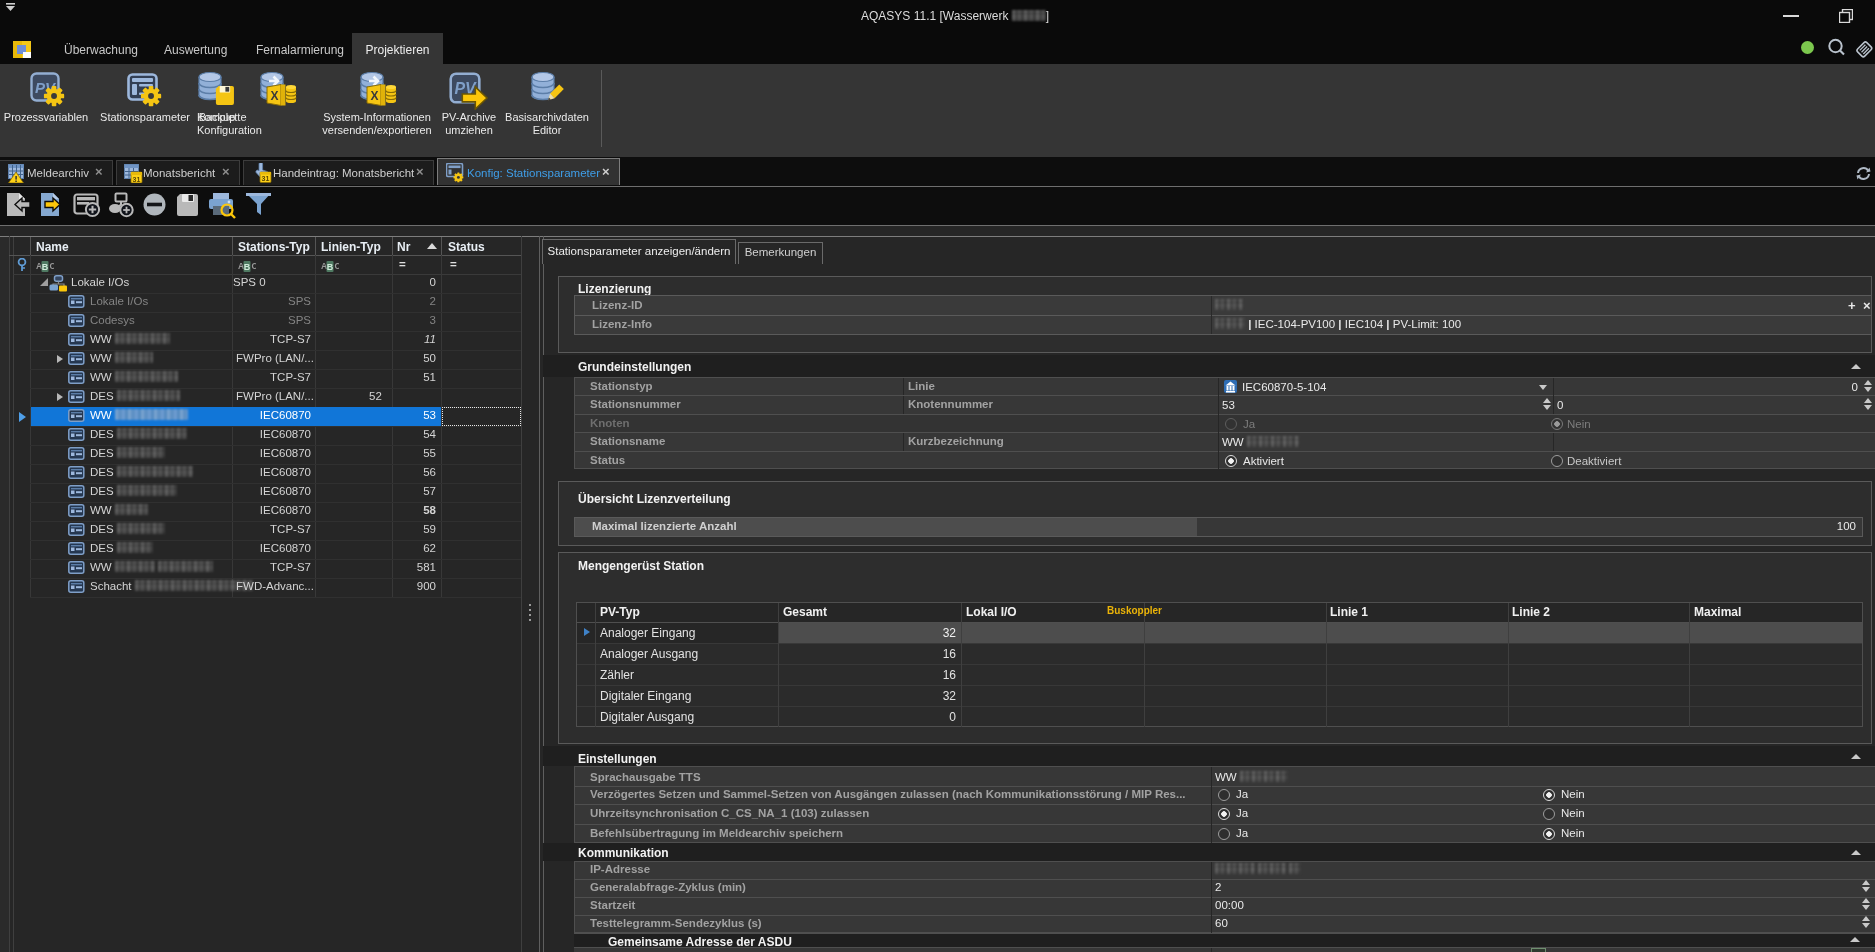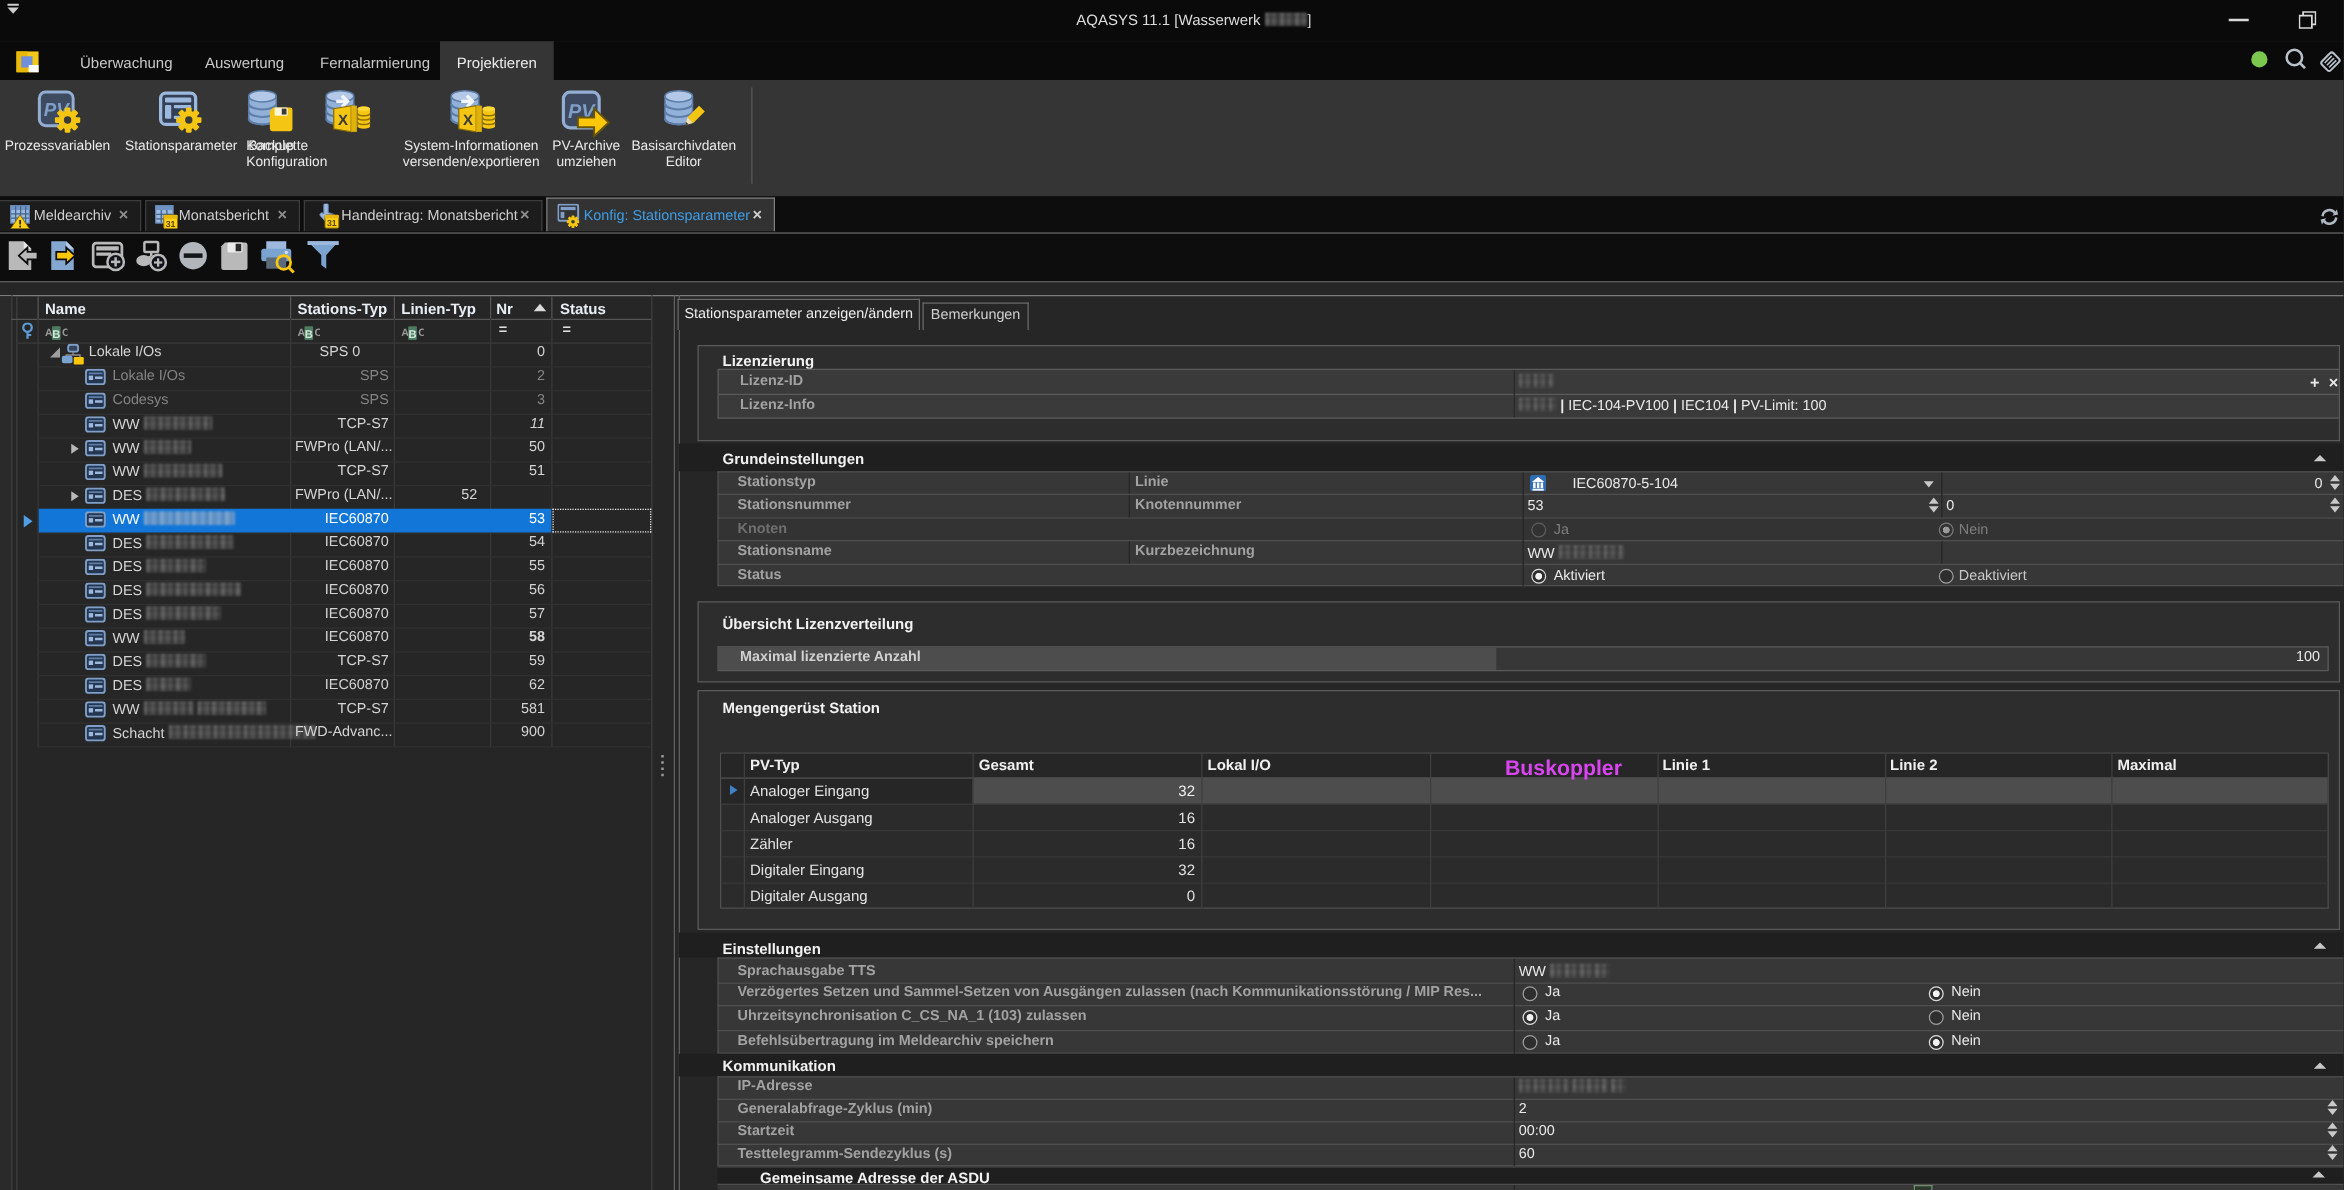--- a/index.html
+++ b/index.html
@@ -434,21 +434,21 @@
 
   <div class="a" style="left:38px;top:281px;width:0;height:0;">
       <svg width="12" height="12" style="position:absolute;top:-4px;">
         <polygon points="10,1 10,9 2,9" fill="#9f9f9f"></polygon>
       </svg>
     </div>
   <div class="a" style="left:49px;top:275px;width:19px;height:17px;"><svg width="19" height="17">
         <use href="#orgico"></use>
       </svg></div>
   <div class="a" style="left:71px;top:276px;color:#d4d4d4;white-space:nowrap;">Lokale I/Os</div>
-  <div class="a" style="left:233px;top:276px;width:78px;text-align:center;color:#d4d4d4;">SPS 0</div>
+  <div class="a" style="left:233px;top:276px;width:78px;text-align:left;color:#d4d4d4;">SPS 0</div>
   <div class="a" style="left:393px;top:276px;width:43px;text-align:right;color:#d4d4d4;">0</div>
   <div class="a" style="left:68px;top:295px;width:17px;height:14px;"><svg width="17" height="14">
         <use href="#statico"></use>
       </svg></div>
   <div class="a" style="left:90px;top:295px;color:#848484;white-space:nowrap;">Lokale I/Os</div>
   <div class="a" style="left:233px;top:295px;width:78px;text-align:right;color:#848484;">SPS</div>
   <div class="a" style="left:393px;top:295px;width:43px;text-align:right;color:#848484;">2</div>
   <div class="a" style="left:68px;top:314px;width:17px;height:14px;"><svg width="17" height="14">
         <use href="#statico"></use>
       </svg></div>
@@ -578,21 +578,21 @@
   <div class="a lbl" style="left:590px;top:380px;">Stationstyp</div>
   <div class="a lbl" style="left:908px;top:380px;">Linie</div>
   <div class="a" style="left:1224px;top:380px;width:13px;height:13px;"><svg width="13" height="13">
         <rect x="0" y="0" width="13" height="13" rx="2" fill="#2e6db4"></rect>
         <rect x="2.5" y="6" width="2" height="4.5" fill="#fff"></rect>
         <rect x="5.5" y="6" width="2" height="4.5" fill="#fff"></rect>
         <rect x="8.5" y="6" width="2" height="4.5" fill="#fff"></rect>
         <polygon points="6.5,1.5 11.5,5.5 1.5,5.5" fill="#fff"></polygon>
         <rect x="2" y="11" width="9" height="1.5" fill="#fff"></rect>
       </svg></div>
-  <div class="a val" style="left:1242px;top:381px;margin-left:16px;">IEC60870-5-104</div>
+  <div class="a val" style="left:1242px;top:381px;">IEC60870-5-104</div>
   <div class="a" style="left:1539px;top:385px;width:0;height:0;border-left:4.5px solid transparent;border-right:4.5px solid transparent;border-top:5px solid #c9c9c9;"></div>
   <div class="a val" style="left:1800px;top:381px;width:58px;text-align:right;">0</div>
   <div class="a spin" style="left:1862px;top:379px;"></div>
 
   <div class="a lbl" style="left:590px;top:398px;">Stationsnummer</div>
   <div class="a lbl" style="left:908px;top:398px;">Knotennummer</div>
   <div class="a val" style="left:1222px;top:399px;">53</div>
   <div class="a spin" style="left:1541px;top:397px;"></div>
   <div class="a val" style="left:1557px;top:399px;">0</div>
   <div class="a spin" style="left:1862px;top:397px;"></div>
@@ -635,21 +635,21 @@
   <div class="vline" style="left:595px;top:603px;height:124px;background:#3f3f3f;"></div>
   <div class="vline" style="left:778px;top:603px;height:124px;background:#3f3f3f;"></div>
   <div class="vline" style="left:961px;top:603px;height:124px;background:#3f3f3f;"></div>
   <div class="vline" style="left:1144px;top:603px;height:124px;background:#3f3f3f;"></div>
   <div class="vline" style="left:1326px;top:603px;height:124px;background:#3f3f3f;"></div>
   <div class="vline" style="left:1508px;top:603px;height:124px;background:#3f3f3f;"></div>
   <div class="vline" style="left:1689px;top:603px;height:124px;background:#3f3f3f;"></div>
   <div class="a b" style="left:600px;top:605px;color:#f0f0f0;font-size:12px;">PV-Typ</div>
   <div class="a b" style="left:783px;top:605px;color:#f0f0f0;font-size:12px;">Gesamt</div>
   <div class="a b" style="left:966px;top:605px;color:#f0f0f0;font-size:12px;">Lokal I/O</div>
-  <div class="a b" style="left:1204px;top:605px;color:#d946ef;font-size:17px;">Buskoppler</div>
+  <div class="a b" style="left:1107px;top:605px;color:#eab308;font-size:10px;">Buskoppler</div>
   <div class="a b" style="left:1330px;top:605px;color:#f0f0f0;font-size:12px;">Linie 1</div>
   <div class="a b" style="left:1512px;top:605px;color:#f0f0f0;font-size:12px;">Linie 2</div>
   <div class="a b" style="left:1694px;top:605px;color:#f0f0f0;font-size:12px;">Maximal</div>
   <div class="a" style="left:600px;top:626px;color:#e2e2e2;font-size:12px;">Analoger Eingang</div>
   <div class="a" style="left:860px;top:626px;width:96px;text-align:right;color:#f0f0f0;font-size:12px;">32</div>
   <div class="a" style="left:600px;top:647px;color:#e2e2e2;font-size:12px;">Analoger Ausgang</div>
   <div class="a" style="left:860px;top:647px;width:96px;text-align:right;color:#e2e2e2;font-size:12px;">16</div>
   <div class="a" style="left:600px;top:668px;color:#e2e2e2;font-size:12px;">Zähler</div>
   <div class="a" style="left:860px;top:668px;width:96px;text-align:right;color:#e2e2e2;font-size:12px;">16</div>
   <div class="a" style="left:600px;top:689px;color:#e2e2e2;font-size:12px;">Digitaler Eingang</div>

